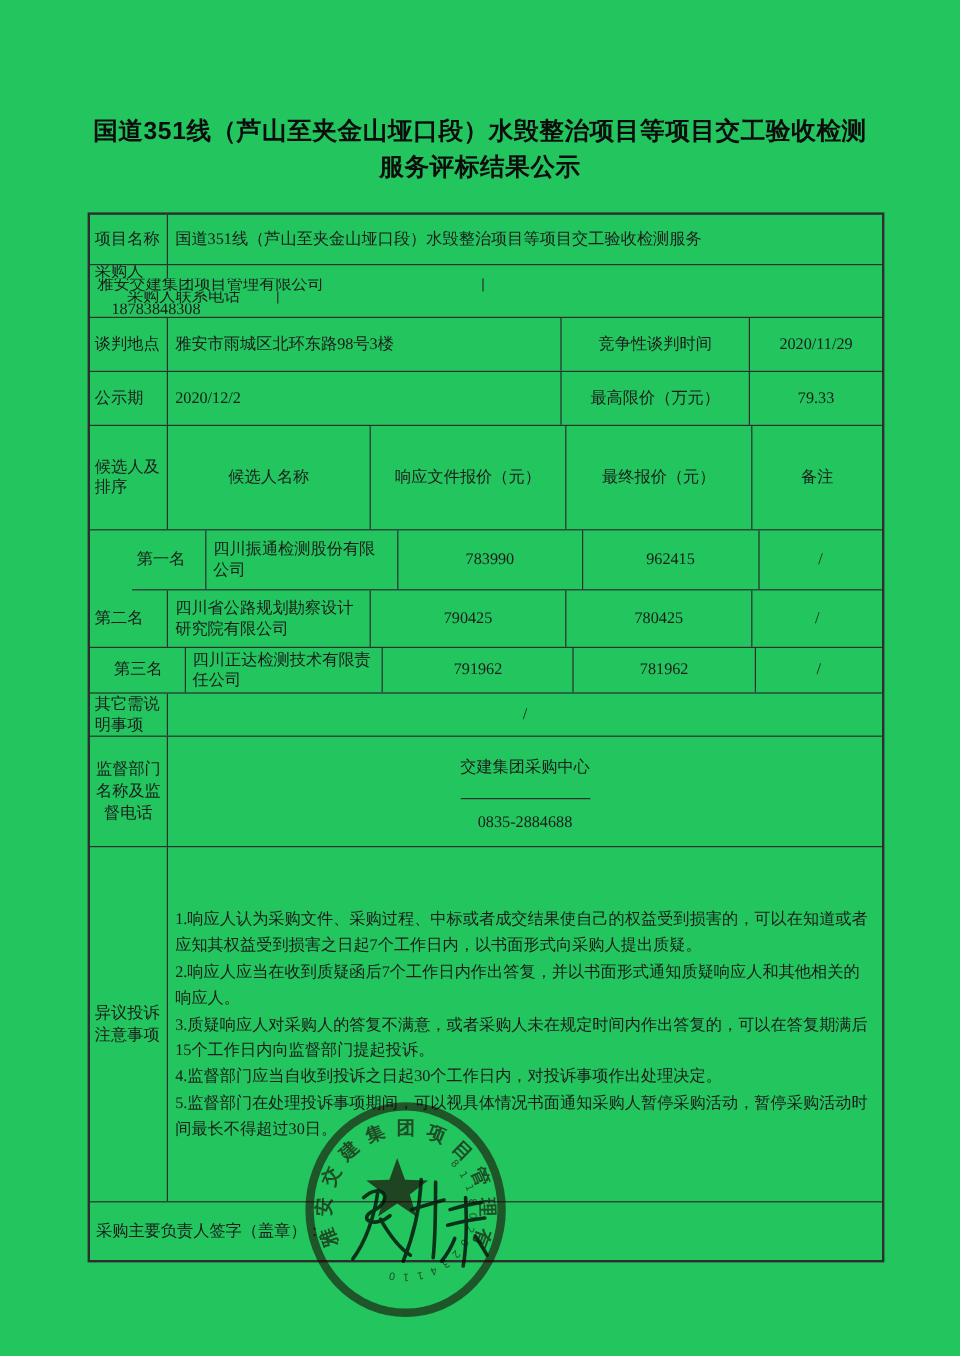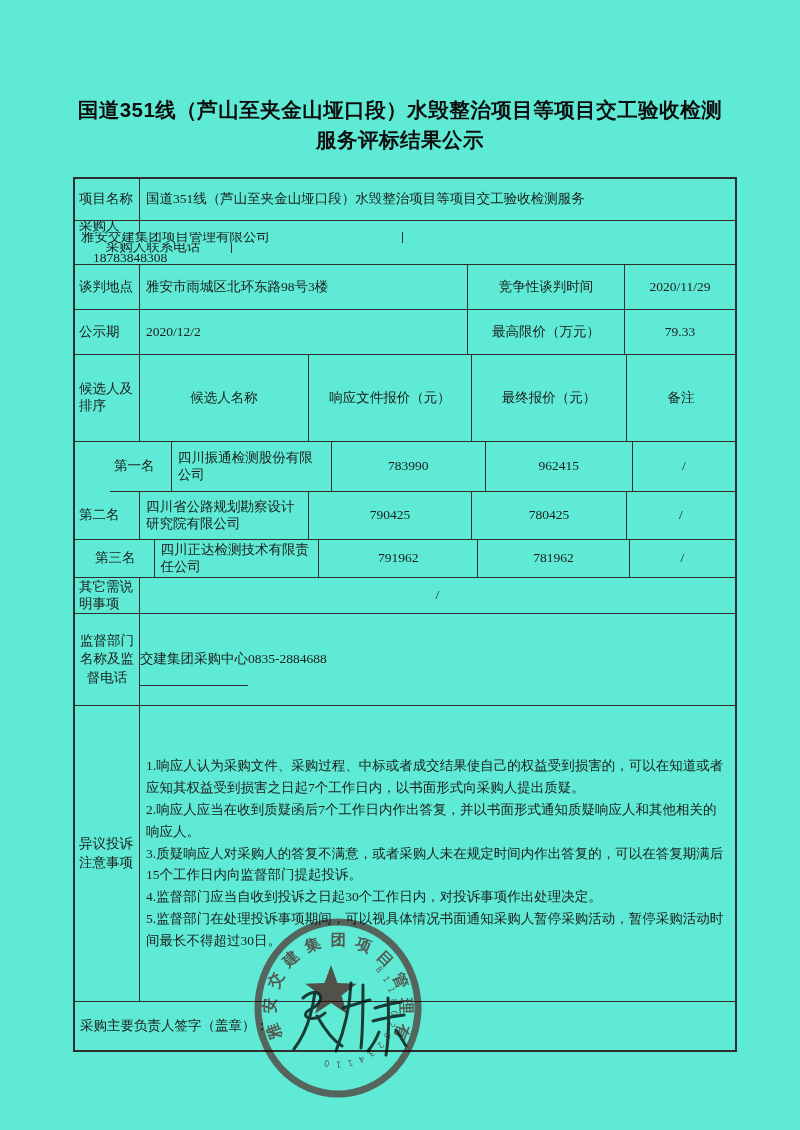--- a/index.html
+++ b/index.html
@@ -1,17 +1,17 @@
 <!DOCTYPE html>
 <html><head>
 <meta charset="utf-8">
 <style>
   html,body{margin:0;padding:0;background:#ffffff;}
   .sheet{
-    position:relative;width:800px;height:1130px;background:#5eead4;overflow:hidden;
+    position:relative;width:800px;height:1130px;background:#22c55e;overflow:hidden;
     font-family:"Liberation Serif","DejaVu Serif",serif;color:#1c1c1c;
   }
   .doc-title{
     position:absolute;top:95px;left:68px;width:664px;text-align:center;
     font-family:"Liberation Sans","DejaVu Sans",sans-serif;font-weight:bold;
     font-size:20.5px;line-height:1.45;color:#0d0d0d;letter-spacing:.5px;
   }
   .tbl{
     position:absolute;left:73px;top:177px;width:664px;
     border:2px solid #2e2e2e;box-sizing:border-box;background:transparent;
@@ -30,21 +30,21 @@
   .a-val{width:328px;}
   .a-lbl2{width:157px;justify-content:center;text-align:center;}
   .a-val2{width:110px;justify-content:center;text-align:center;}
   .full-val{width:595px;}
   
   .b-name{width:169px;}
   .b-p1{width:163px;justify-content:center;text-align:center;}
   .b-p2{width:155px;justify-content:center;text-align:center;}
   .b-rem{width:108px;justify-content:center;text-align:center;}
   
-  .sup-right{width:595px;display:flex;flex-direction:row;}
+  .sup-right{width:595px;display:flex;flex-direction:column;}
   .sup-right > div{
     flex:none;display:flex;align-items:center;justify-content:center;
     font-size:13.5px;box-sizing:border-box;
   }
   .sup-top{height:52px;border-bottom:1.5px solid #2e2e2e;}
   .sup-bot{height:38.5px;}
   .objection-cell{width:595px;padding:6px 8px 6px 6px;}
   .objection-text{font-size:13.5px;line-height:1.62;text-align:left;}
   .objection-text div{margin:0;}
   .sign-cell{width:700px;padding-left:5px;}

